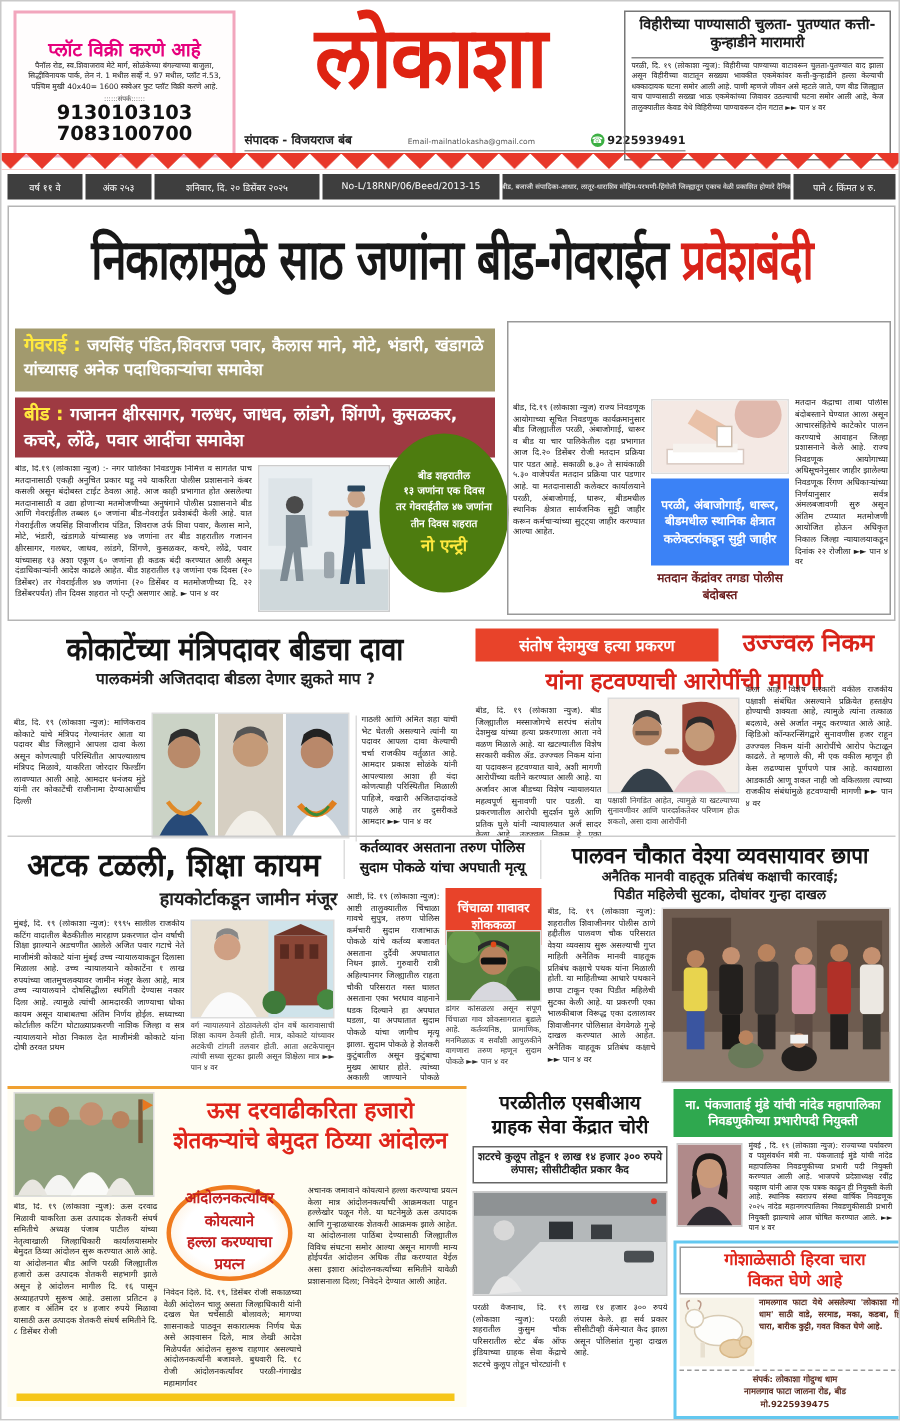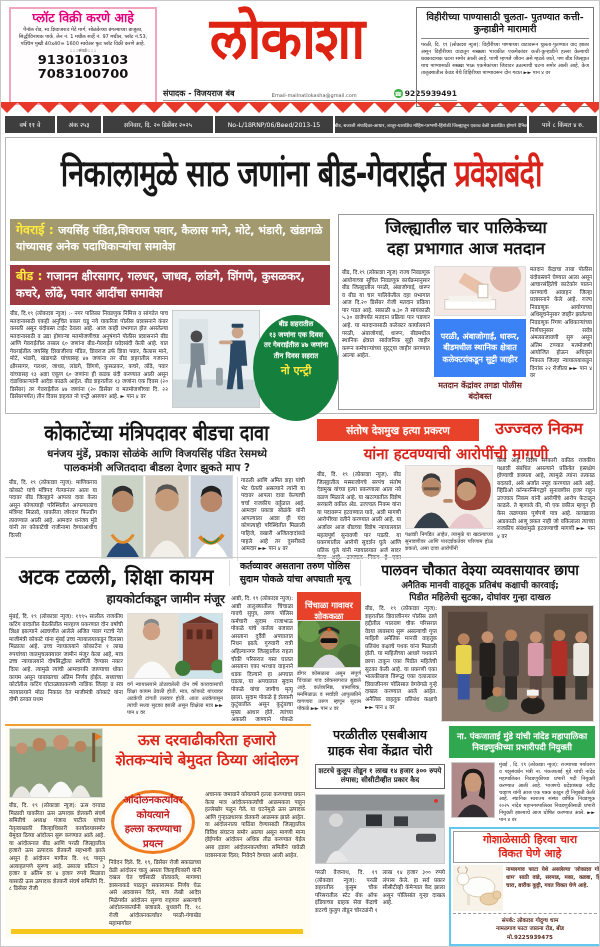--- a/index.html
+++ b/index.html
@@ -7,21 +7,21 @@
   .page{position:relative;width:600px;height:947px;margin:0 auto;background:#fff;
         border:1px solid #c9c9c9;overflow:hidden;
         font-family:"DejaVu Sans","Liberation Sans",sans-serif;color:#1a1a1a;}
   .abs{position:absolute;}
   .jt{text-align:justify;}
   .body-txt{font-size:5.5px;line-height:1.38;color:#222;overflow:hidden;}
   .cap-txt{font-size:5.2px;line-height:1.35;color:#333;overflow:hidden;}
 
   
   .plot-ad{left:8px;top:6px;width:148px;height:98px;border:2px solid #f2a6bd;
-           background:#fffdfd;padding:2px 3px;text-align:center;overflow:hidden;}
+           background:#fffdfd;padding:17px 3px;text-align:center;overflow:hidden;}
   .plot-ad .t{color:#e6007d;font-weight:800;font-size:12.5px;line-height:1.15;}
   .plot-ad .b{font-size:5px;line-height:1.4;color:#222;margin-top:1px;}
   .plot-ad .c{font-size:4.5px;color:#444;}
   .plot-ad .p{font-size:13px;font-weight:800;line-height:1.08;color:#111;}
   .masthead{left:160px;top:6px;width:252px;height:100px;text-align:center;}
   .paper-name{font-size:54px;font-weight:800;color:#de2312;line-height:1.18;
               transform:scaleY(1.05);letter-spacing:-1px;}
   .mast-row{position:absolute;left:2px;right:-44px;bottom:6px;display:flex;
             align-items:flex-end;justify-content:space-between;border-bottom:1px solid #999;padding-bottom:2px;}
   .editor{font-size:8px;font-weight:700;color:#222;}
@@ -46,22 +46,22 @@
   .lead-head .in{white-space:nowrap;font-size:37px;font-weight:800;letter-spacing:-1px;
                  transform:scaleX(.78);color:#181818;}
   .lead-head .red{color:#d9231a;}
   .gevrai-box{left:9px;top:218px;width:320px;height:42px;background:#a29a6e;color:#fff;
               font-weight:800;font-size:11px;line-height:1.45;padding:2px 6px;overflow:hidden;}
   .gevrai-box .lbl,.beed-box .lbl{color:#ffe93e;font-size:12.5px;}
   .beed-box{left:9px;top:264px;width:320px;height:40px;background:#9e3a42;color:#fff;
             font-weight:800;font-size:11.5px;line-height:1.42;padding:2px 6px;overflow:hidden;}
   .lead-body{left:9px;top:309px;width:158px;height:100px;}
   .lead-illus{left:171px;top:309px;width:88px;height:98px;border:1px solid #ccc;}
-  .no-entry{left:252px;top:314px;width:86px;height:106px;background:#15803d;border-radius:50%;
-            color:#fff;display:flex;flex-direction:column;align-items:center;
+  .no-entry{left:252px;top:288px;width:86px;height:106px;background:#4d7c0f;border-radius:50%;
+            color:#fff;display:flex;flex-direction:column;align-items:center;justify-content:center;
             font-size:6.8px;font-weight:800;line-height:1.55;text-align:center;padding:4px;}
   .no-entry .ne{color:#ffe93e;font-size:11px;margin-top:1px;}
 
   .matdan-box{left:337px;top:213px;width:256px;height:196px;border:1px solid #999;}
   .matdan-h{left:339px;top:217px;width:252px;text-align:center;font-size:16.5px;font-weight:800;line-height:1.25;color:#141414;}
   .matdan-c1{left:341px;top:268px;width:88px;height:137px;}
   .matdan-img{left:433px;top:265px;width:92px;height:50px;border:1px solid #ddd;}
   .matdan-blue{left:433px;top:318px;width:92px;height:58px;background:#3b82f6;color:#fff;
                font-size:8px;font-weight:800;line-height:1.4;display:flex;align-items:center;justify-content:center;text-align:center;padding:2px 4px;}
   .matdan-bold{left:433px;top:379px;width:92px;height:28px;font-size:8px;font-weight:800;
@@ -208,42 +208,37 @@
 
   <div class="abs no-entry">
     <span>बीड शहरातील</span>
     <span>१३ जणांना एक दिवस</span>
     <span>तर गेवराईतील ४७ जणांना</span>
     <span>तीन दिवस शहरात</span>
     <span class="ne">नो एन्ट्री</span>
   </div>
 
   <div class="abs matdan-box"></div>
-  <div class="abs matdan-h">
-    <div>जिल्ह्यातील चार पालिकेच्या</div>
-    <div>दहा प्रभागात आज मतदान</div>
-  </div>
   <div class="abs matdan-c1 body-txt jt">बीड, दि.१९ (लोकाशा न्युज) राज्य निवडणूक आयोगाच्या सूचित निवडणूक कार्यक्रमानुसार बीड जिल्ह्यातील परळी, अंबाजोगाई, धारूर व बीड या चार पालिकेतील दहा प्रभागात आज दि.२० डिसेंबर रोजी मतदान प्रक्रिया पार पडत आहे. सकाळी ७.३० ते सायंकाळी ५.३० वाजेपर्यंत मतदान प्रक्रिया पार पडणार आहे. या मतदानासाठी कलेक्टर कार्यालयाने परळी, अंबाजोगाई, धारूर, बीडमधील स्थानिक क्षेत्रात सार्वजनिक सुट्टी जाहीर करून कर्मचाऱ्यांच्या सुट्ट्या जाहीर करण्यात आल्या आहेत.</div>
   <svg class="abs matdan-img" viewBox="0 0 92 50" preserveAspectRatio="none">
     <rect width="92" height="50" fill="#f4e9e4"></rect>
     <circle cx="72" cy="10" r="16" fill="#e0b9ad"></circle>
     <rect x="10" y="34" width="52" height="10" fill="#fff" stroke="#d8c8c0"></rect>
     <rect x="14" y="30" width="44" height="6" fill="#f6f2ee"></rect>
     <path d="M30 6 L54 20 L46 30 L24 16 Z" fill="#e9c1a8"></path>
     <rect x="44" y="18" width="10" height="14" fill="#fff" stroke="#ccbbaa"></rect>
   </svg>
   <div class="abs matdan-blue">परळी, अंबाजोगाई, धारूर, बीडमधील स्थानिक क्षेत्रात कलेक्टरांकडून सुट्टी जाहीर</div>
   <div class="abs matdan-bold">मतदान केंद्रांवर तगडा पोलीस बंदोबस्त</div>
   <div class="abs matdan-c3 body-txt jt">मतदान केंद्राचा ताबा पोलीस बंदोबस्ताने घेण्यात आला असून आचारसंहितेचे काटेकोर पालन करण्याचे आवाहन जिल्हा प्रशासनाने केले आहे. राज्य निवडणूक आयोगाच्या अधिसूचनेनुसार जाहीर झालेल्या निवडणूक रिंगण अधिकाऱ्यांच्या निर्णयानुसार सर्वत्र अंमलबजावणी सुरु असून अंतिम टप्प्यात मतमोजणी आयोजित होऊन अधिकृत निकाल जिल्हा न्यायालयाकडून दिनांक २२ रोजीला ►► पान ४ वर</div>
 
   <div class="abs kokate-h">
     <div class="in">कोकाटेंच्या मंत्रिपदावर बीडचा दावा</div>
   </div>
   <div class="abs kokate-sub">
-    <div>धनंजय मुंडें, प्रकाश सोळंके आणि विजयसिंह पंडित रेसमध्ये</div>
     <div>पालकमंत्री अजितदादा बीडला देणार झुकते माप ?</div>
   </div>
   <div class="abs kokate-c1 body-txt jt">बीड, दि. १९ (लोकाशा न्युज): माणिकराव कोकाटे यांचे मंत्रिपद गेल्यानंतर आता या पदावर बीड जिल्ह्याने आपला दावा केला असून कोणत्याही परिस्थितीत आपल्यालाच मंत्रिपद मिळावे, याकरिता जोरदार फिल्डींग लावण्यात आली आहे. आमदार धनंजय मुंडे यांनी तर कोकाटेंची राजीनामा देण्याआधीच दिल्ली</div>
   <svg class="abs kokate-ph" viewBox="0 0 132 84" preserveAspectRatio="none">
     <rect width="132" height="84" fill="#fff"></rect>
     <rect x="0" width="42" height="84" fill="#cbd3c6"></rect>
     <circle cx="21" cy="26" r="11" fill="#b98a6a"></circle>
       <path d="M10 22 q11 -14 22 0 l-2 -8 q-9 -8 -18 0 Z" fill="#2e2e2e"></path>
       <path d="M4 84 q17 -34 34 0 Z" fill="#274a78"></path>
       <path d="M10 60 q11 16 22 0" stroke="#e08a28" stroke-width="3" fill="none"></path>

